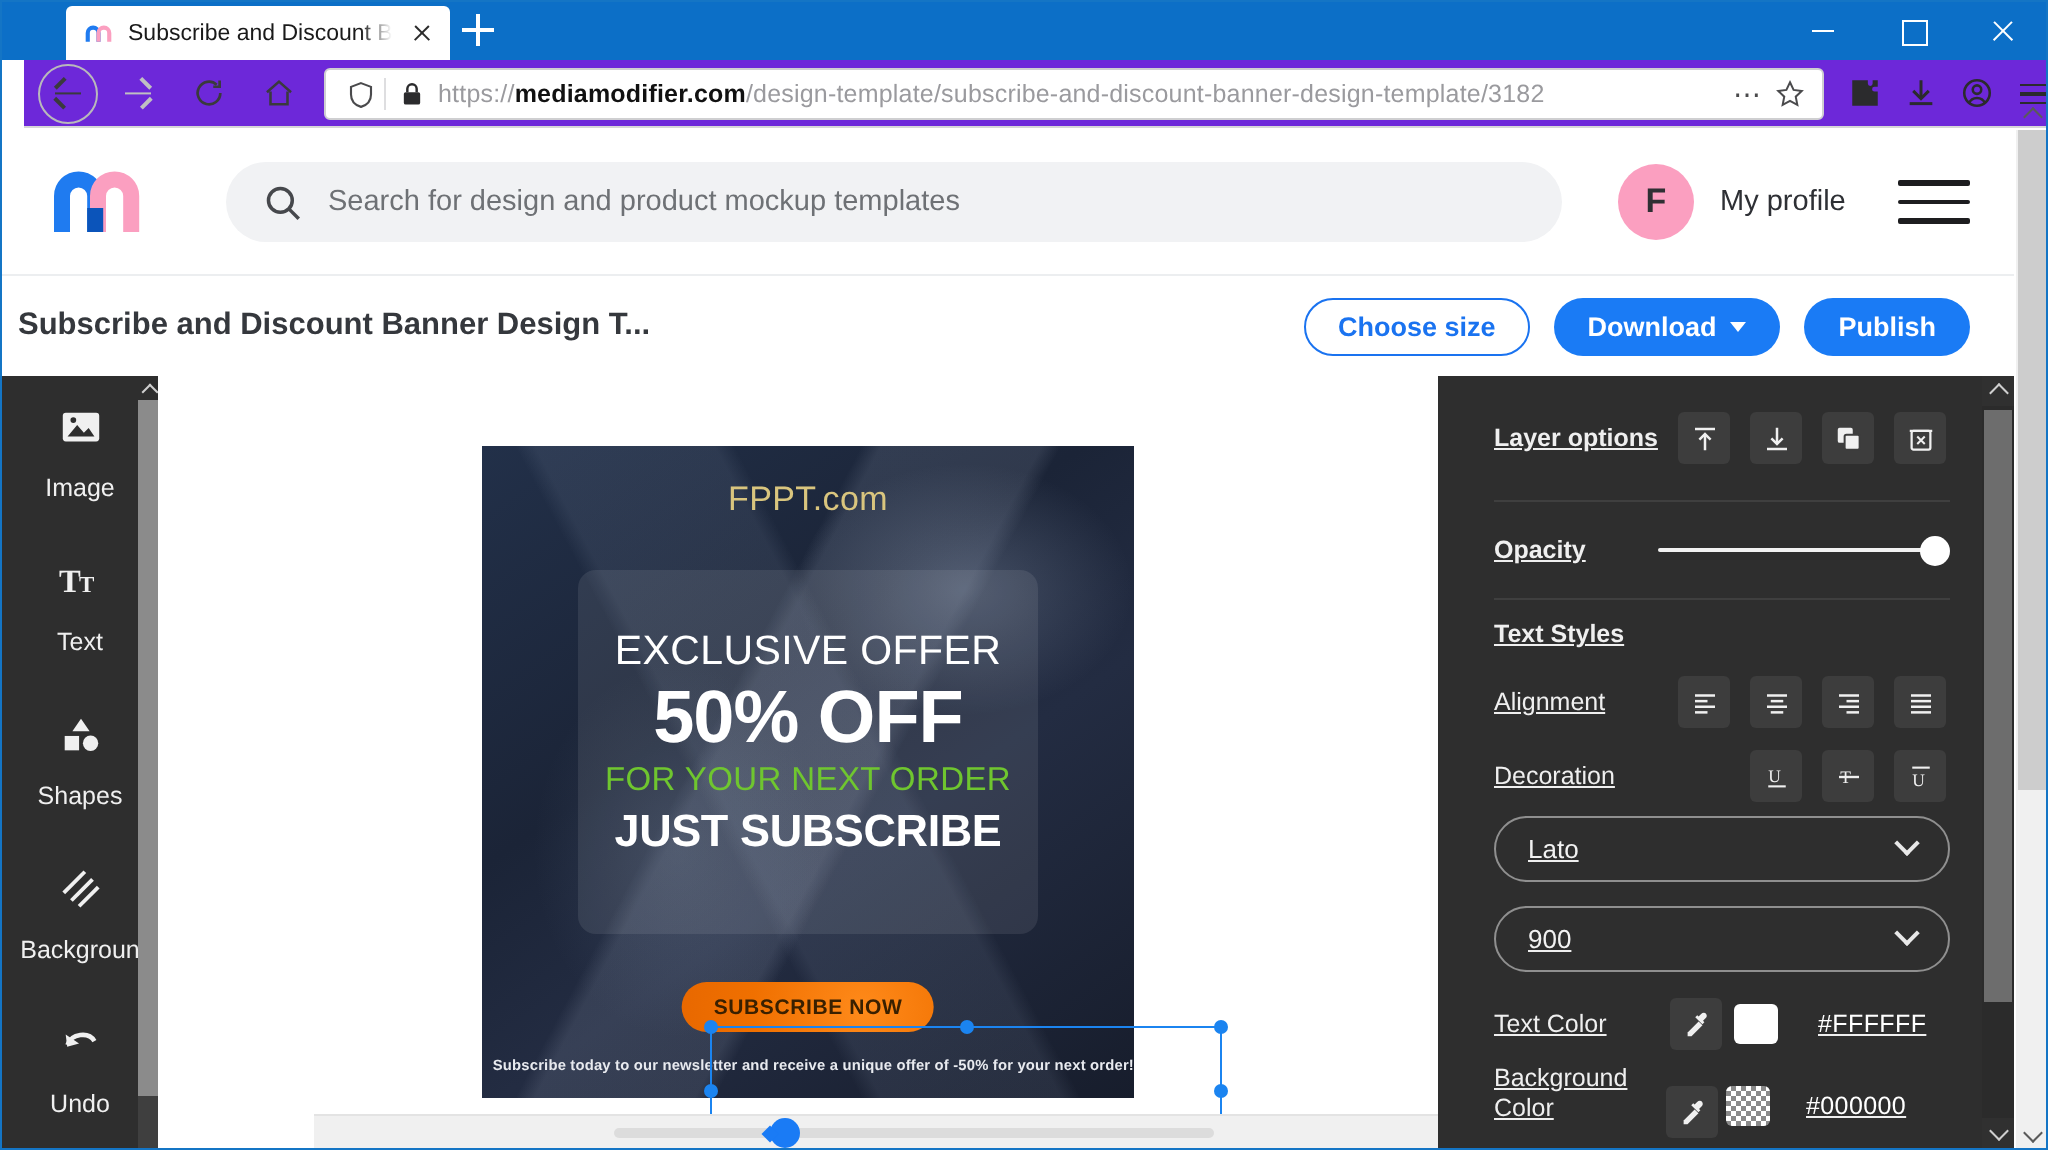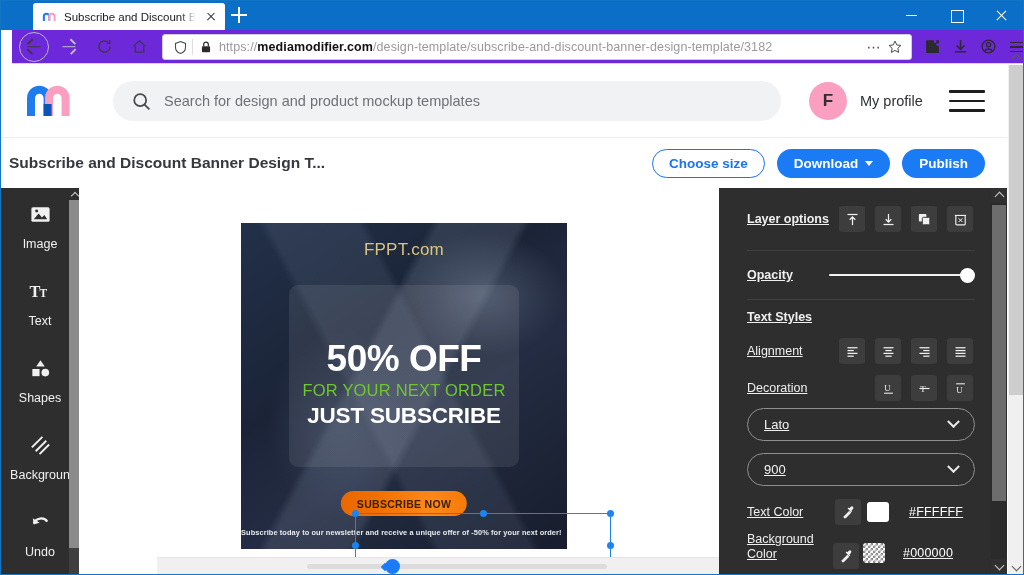--- a/index.html
+++ b/index.html
@@ -180,21 +180,21 @@
   .d-l4 { position: absolute; left:0; right:0; top: 180px; text-align:center;
           font-size: 22.5px; font-weight: 900; color:#fff; letter-spacing:-.2px; }
   .d-cta {
     position: absolute; left: 50%; top: 268px; transform: translateX(-50%);
     padding: 0 16px; height: 25px; border-radius: 13px;
     background: radial-gradient(circle at 72% 55%, #ff8a1a 0%, #f07000 60%, #e86800 100%);
     color: #3a2000; font-size: 10.5px; font-weight: 700; letter-spacing: .3px;
     display: flex; align-items: center; justify-content: center; white-space: nowrap;
   }
   .d-foot {
-    position: absolute; left: 0; right: 0; top: 305px; text-align: left;
+    position: absolute; left: 0; right: 0; top: 305px; text-align: right;
     font-size: 7.4px; color: #e8eaef; font-weight: 700; letter-spacing: .1px;
   }
 
   .sel-box { position: absolute; left: 276px; top: 325px; width: 256px; height: 65px;
              border: 1px solid #1b84f0; pointer-events: none; }
   .handle { position: absolute; width: 7px; height: 7px; border-radius: 50%; background: #1b84f0; }
 
   .canvas-hscroll {
     position: absolute; left: 78px; top: 369px; width: 640px; height: 17px;
     background: #f0f0f0; border-top: 1px solid #e3e3e3;
@@ -446,20 +446,21 @@
       <div class="rail-scroll">
         <div class="uparr"></div>
         <div class="thumb"></div>
       </div>
     </div>
 
     <div class="canvas-area">
       <div class="design">
         <div class="d-brand">FPPT.com</div>
         <div class="d-card"></div>
+        <div class="d-l1">EXCLUSIVE OFFER</div>
         <div class="d-l2">50% OFF</div>
         <div class="d-l3">FOR YOUR NEXT ORDER</div>
         <div class="d-l4">JUST SUBSCRIBE</div>
         <div class="d-cta">SUBSCRIBE NOW</div>
         <div class="d-foot">Subscribe today to our newsletter and receive a unique offer of -50% for your next order!</div>
       </div>
 
       <div class="sel-box">
         <span class="handle" style="left:-4px;top:-4px"></span>
         <span class="handle" style="left:50%;margin-left:-3.5px;top:-4px"></span>

